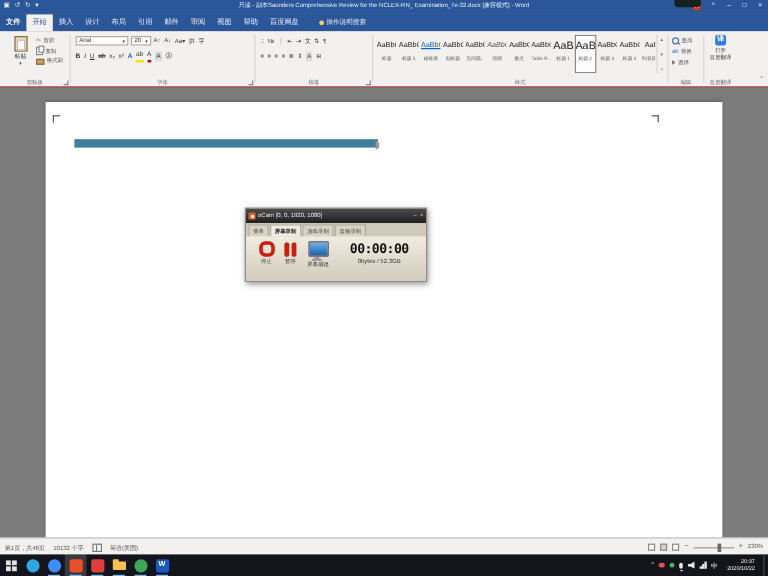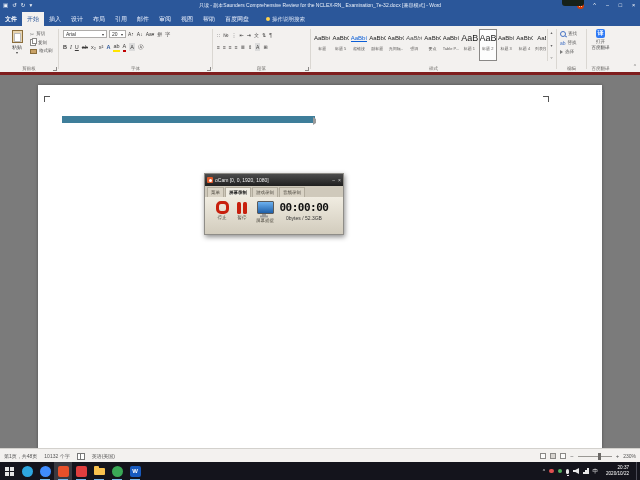--- a/index.html
+++ b/index.html
@@ -20,21 +20,21 @@
 
   
   #tabrow{position:absolute;left:0;top:11px;width:640px;height:15px;background:#2b579a;display:flex;align-items:flex-end;z-index:4}
   .rtab{font-size:6px;color:#e8eefb;padding:0 5px;line-height:14px;height:14px;white-space:nowrap}
   .rtab.file-tab{background:#2b579a;font-weight:bold;color:#fff}
   .rtab.selected{background:#f3f1ef;color:#2b579a}
   .tellme{display:flex;align-items:center;gap:2px;font-size:5.5px;color:#dfe8f7;margin-left:12px;line-height:14px}
   .bulb{width:4px;height:4px;border-radius:50%;background:#ffd34d;display:inline-block}
 
   
-  #ribbon{position:absolute;left:0;top:26px;width:640px;height:46px;background:#f3f1ef;border-bottom:3px solid #7f1d1d;z-index:4}
+  #ribbon{position:absolute;left:0;top:26px;width:640px;height:46px;background:#f3f1ef;border-bottom:1px solid #7f1d1d;z-index:4}
   .rgroup{position:absolute;top:0;bottom:0}
   .glabel{position:absolute;bottom:1px;left:0;right:0;text-align:center;font-size:4.5px;color:#6b6966;line-height:5px}
   .vsep{position:absolute;top:3px;bottom:3px;width:1px;background:#dad7d2}
   .dlg{position:absolute;right:1px;bottom:1px;width:3px;height:3px;border-right:1px solid #8a8886;border-bottom:1px solid #8a8886}
 
   
   .paste-big{position:absolute;left:6px;top:4px;width:22px;text-align:center}
   .clipb{width:9px;height:11px;margin:0 auto;background:#e8d5b0;border:1px solid #8a6d3b;position:relative}
   .clipb::after{content:"";position:absolute;left:1px;top:2px;width:5px;height:7px;background:#fff;border:0.5px solid #bbb}
   .paste-big .lbl{font-size:5px;color:#444;line-height:6px;margin-top:1px}
@@ -89,21 +89,21 @@
   #docarea{position:absolute;left:0;top:72px;width:640px;height:376px;background:#7b7b7b;overflow:hidden}
   #page{position:absolute;left:38px;top:13px;width:564px;height:420px;background:#fff;box-shadow:0 0 3px rgba(0,0,0,.35)}
   .cropmark-tl{position:absolute;left:6px;top:11px;width:5px;height:5px;border-left:1px solid #555;border-top:1px solid #555}
   .cropmark-tr{position:absolute;left:505px;top:11px;width:5px;height:5px;border-right:1px solid #555;border-top:1px solid #555}
   #tealbar{position:absolute;left:24px;top:31px;width:253px;height:7px;background:#3e7e9a}
   #tealbar::after{content:"";position:absolute;right:-5px;top:1px;width:4px;height:4px;border-left:3px solid #9a9a9a;border-top:2px solid transparent;border-bottom:2px solid transparent}
   #heading{position:absolute;left:22px;top:42px;font-size:21px;font-weight:bold;letter-spacing:3.5px;color:#9b1a0f;white-space:nowrap}
   #pilcrow{font-size:11px;color:#8a8a8a;font-weight:normal;letter-spacing:0;vertical-align:2px}
 
   
-  #ocam{position:absolute;left:204px;top:173px;width:140px;height:62px;background:#dcd6c9;border:1px solid #8f8d88;
+  #ocam{position:absolute;left:204px;top:173px;width:152px;height:62px;background:#dcd6c9;border:1px solid #8f8d88;
         box-shadow:1px 2px 5px rgba(0,0,0,.45);z-index:6;box-sizing:border-box}
   #ocam-title{position:absolute;left:0;top:0;right:0;height:12px;background:linear-gradient(#4c4c4c,#1f1f1f);
               display:flex;align-items:center;color:#eee;font-size:5px;padding:0 2px;box-sizing:border-box}
   .ocam-ico{width:6px;height:6px;background:#e05a2b;border-radius:1px;margin-right:2px;position:relative}
   .ocam-ico::after{content:"";position:absolute;left:1.5px;top:1.5px;width:3px;height:3px;background:#fff;border-radius:50%}
   #ocam-ctl{margin-left:auto;display:flex;gap:3px;font-size:5px;color:#ccc}
   #ocam-tabs{position:absolute;left:0;top:12px;right:0;height:11px;background:#cfc9bb;display:flex;align-items:flex-end;gap:1px;padding:1px 2px 0;box-sizing:border-box}
   .otab{font-size:4.5px;color:#4a463d;background:#d9d3c5;border:1px solid #b2ac9d;border-bottom:none;padding:0 3px;line-height:9px;white-space:nowrap}
   .otab.selected{background:#efece2;font-weight:bold;color:#222}
   #ocam-body{position:absolute;left:0;top:23px;right:0;bottom:0;background:linear-gradient(#f0ece1,#d2ccbd)}

